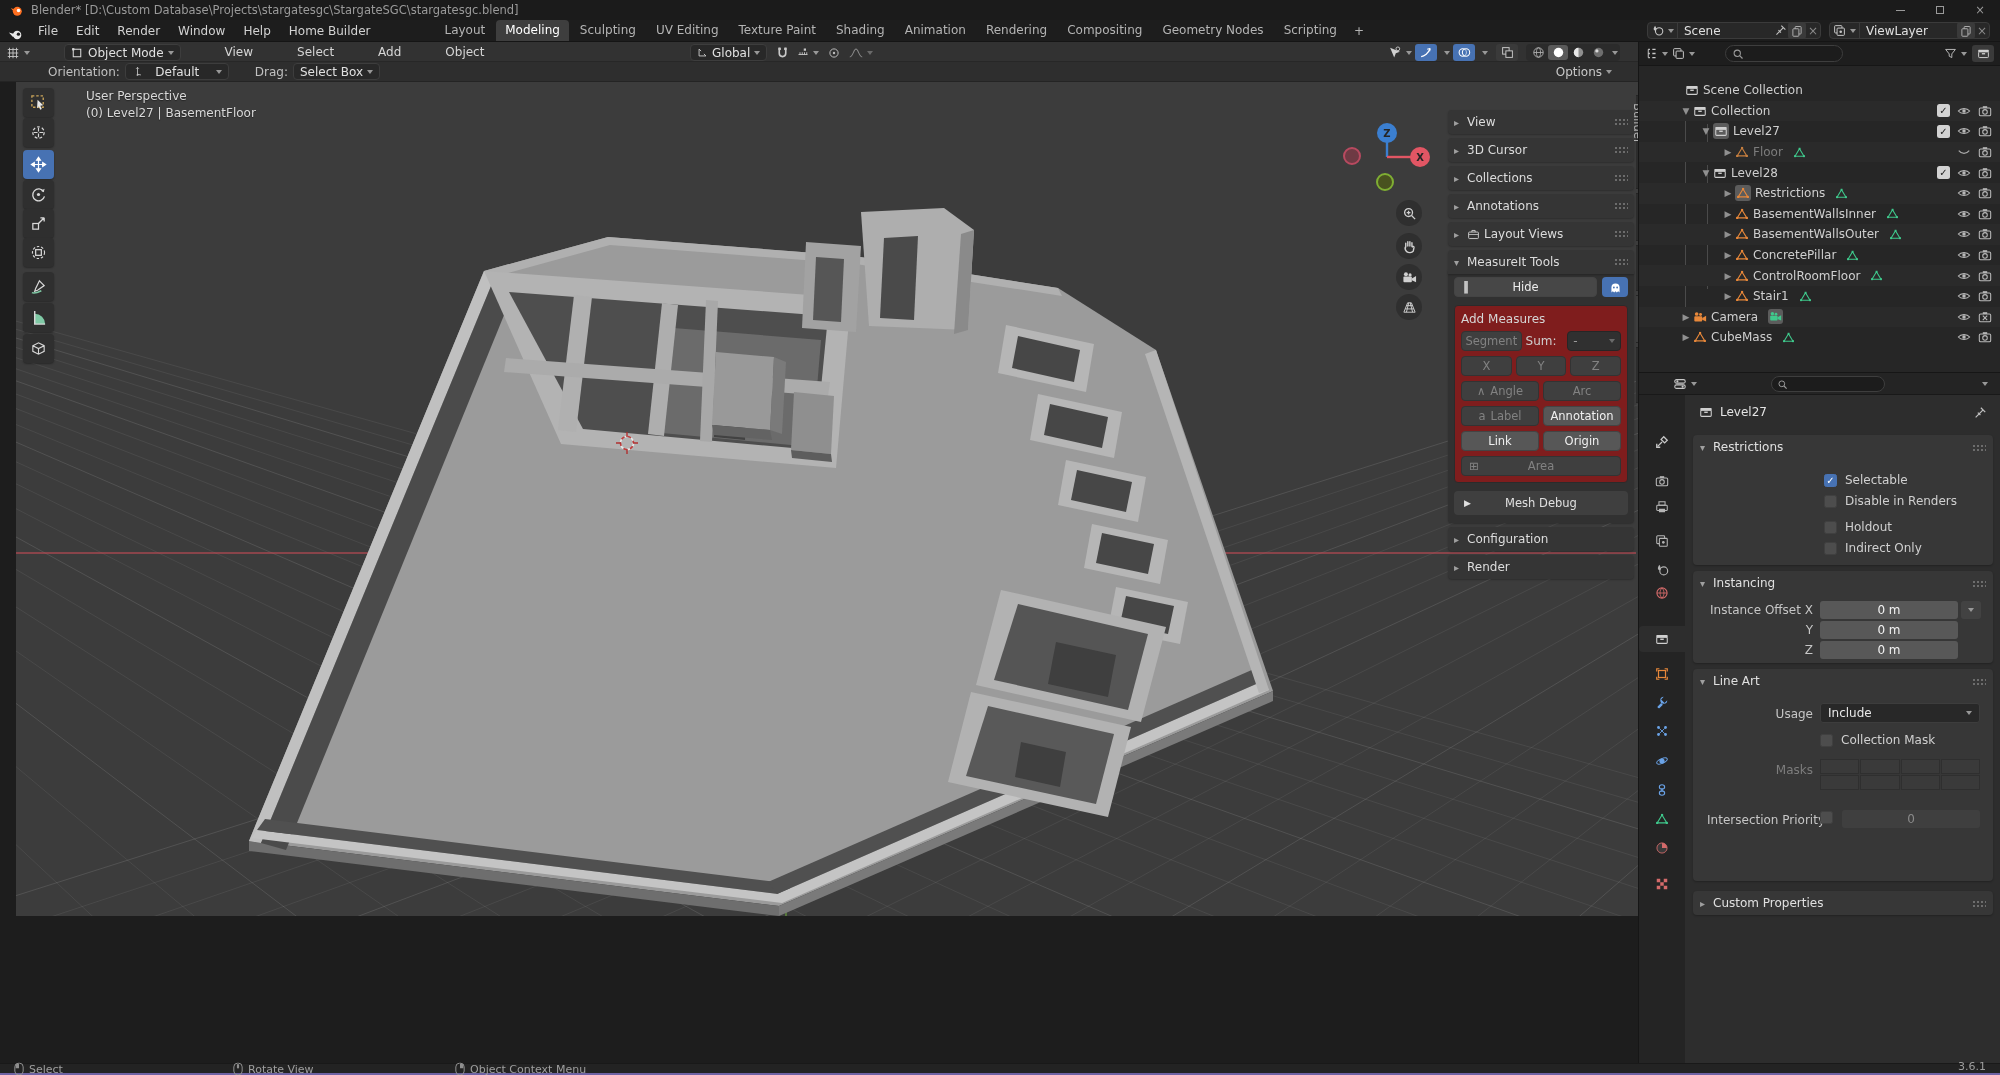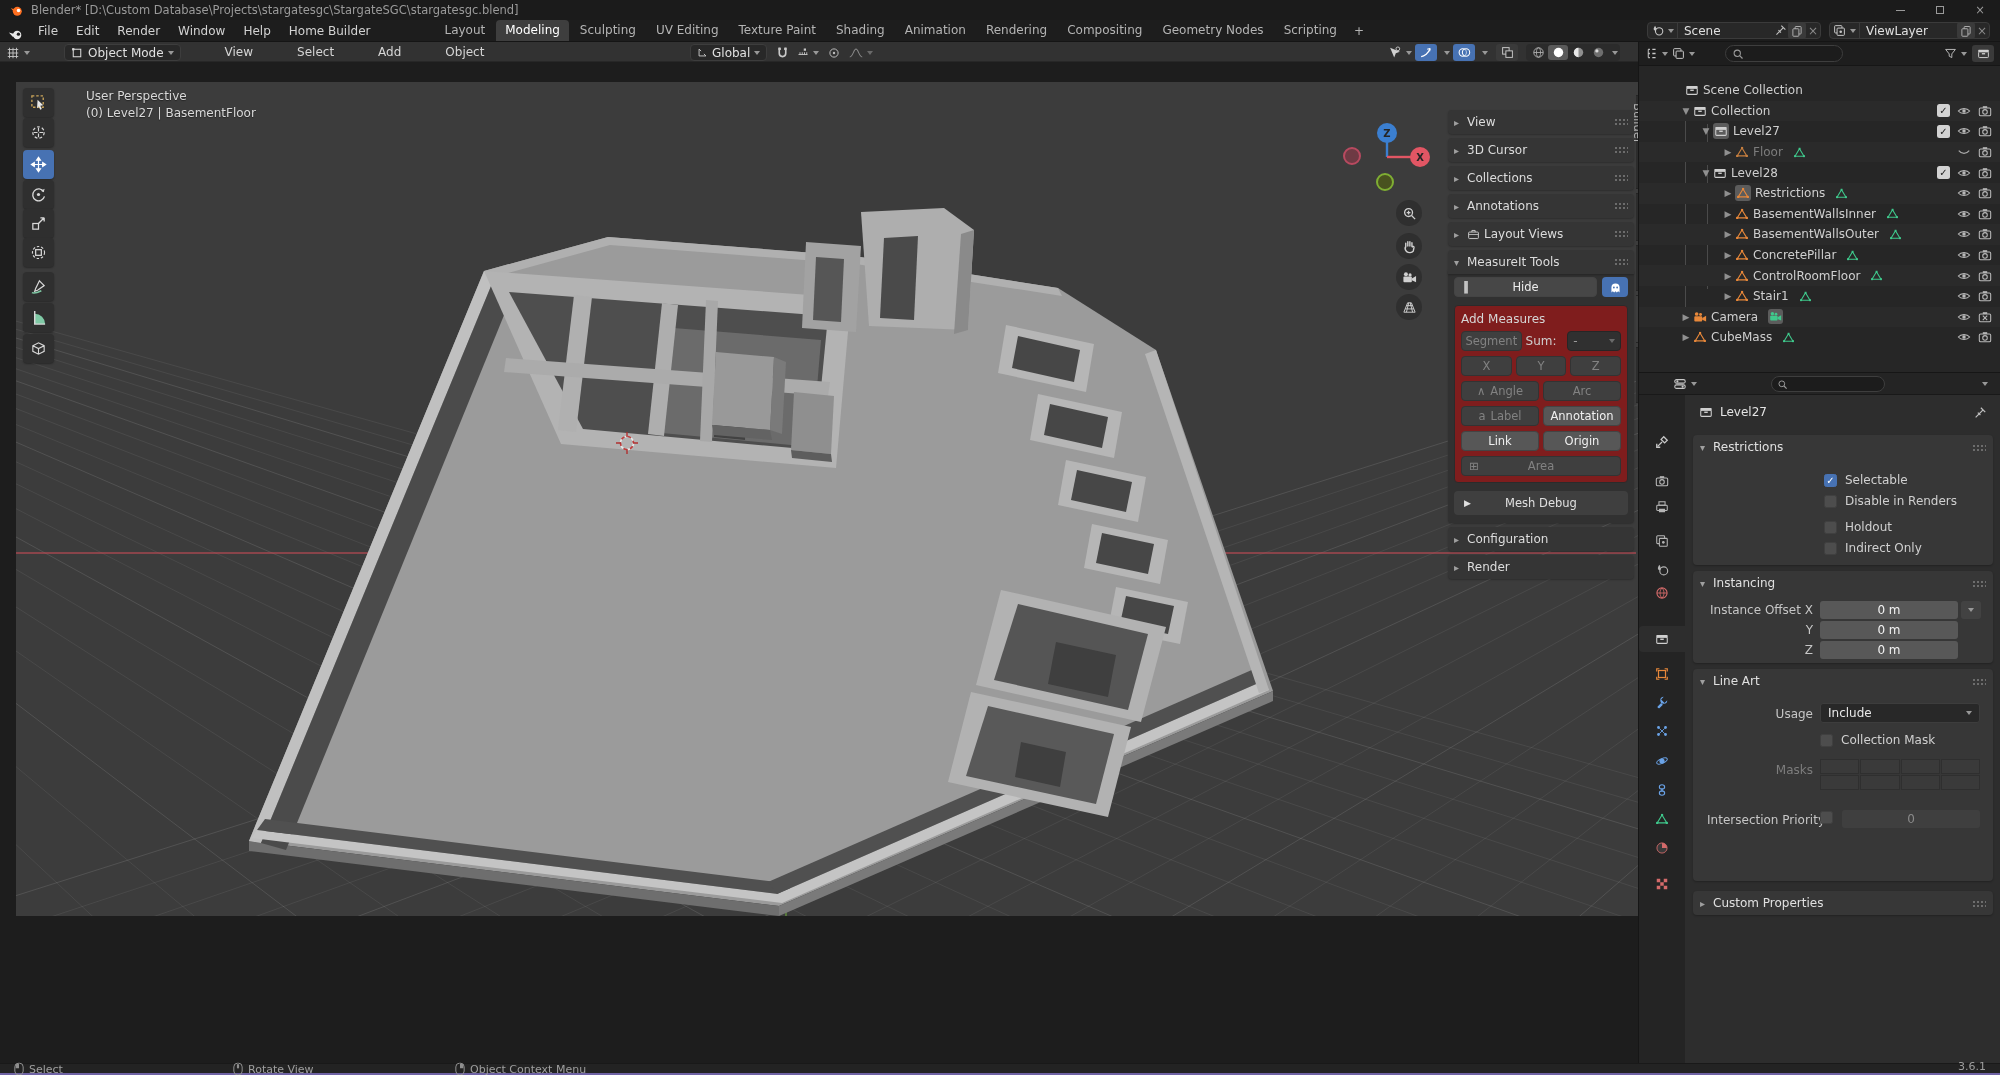--- a/index.html
+++ b/index.html
@@ -384,20 +384,40 @@
             <svg width="13" height="13" viewBox="0 0 16 16">
               <circle cx="8" cy="8" r="5.8" fill="#6e6e6e"></circle>
               <circle cx="6" cy="6" r="2" fill="#d8d8d8"></circle>
             </svg>
           </span>
         <span class="caret"></span>
       </span>
     </div>
   </div>
 
+  <div id="vp-tools">
+    <span class="ts-label" style="margin-left:48px">Orientation:</span>
+    <span class="hdr-dd" style="width:104px;justify-content:space-between">
+      <svg width="11" height="11" viewBox="0 0 16 16">
+          <path d="M8,2 V12 M8,12 L13,13 M8,2 L6,4 M8,2 L10,4" stroke="#c8c8c8" stroke-width="1.2" fill="none"></path>
+          <circle cx="8" cy="13" r="1.3" fill="#c8c8c8"></circle>
+        </svg>
+      <span>Default</span>
+      <span class="caret"></span>
+    </span>
+    <span class="ts-label" style="margin-left:26px">Drag:</span>
+    <span class="hdr-dd">
+      <span>Select Box</span>
+      <span class="caret"></span>
+    </span>
+    <span style="position:absolute;right:26px;display:flex;align-items:center">
+      <span>Options</span>
+      <span class="caret"></span>
+    </span>
+  </div>
 
   <div id="vp-canvas">
     <svg id="vp-grid" width="1638" height="981" viewBox="0 0 1638 981">
         <line x1="-650" y1="1020" x2="2500" y2="20" stroke="rgba(255,255,255,0.11)" stroke-width="1"></line>
         <line x1="-525" y1="1020" x2="2500" y2="20" stroke="rgba(255,255,255,0.065)" stroke-width="1"></line>
         <line x1="-400" y1="1020" x2="2500" y2="20" stroke="rgba(255,255,255,0.065)" stroke-width="1"></line>
         <line x1="-275" y1="1020" x2="2500" y2="20" stroke="rgba(255,255,255,0.065)" stroke-width="1"></line>
         <line x1="-150" y1="1020" x2="2500" y2="20" stroke="rgba(255,255,255,0.11)" stroke-width="1"></line>
         <line x1="-25" y1="1020" x2="2500" y2="20" stroke="rgba(255,255,255,0.065)" stroke-width="1"></line>
         <line x1="100" y1="1020" x2="2500" y2="20" stroke="rgba(255,255,255,0.065)" stroke-width="1"></line>

